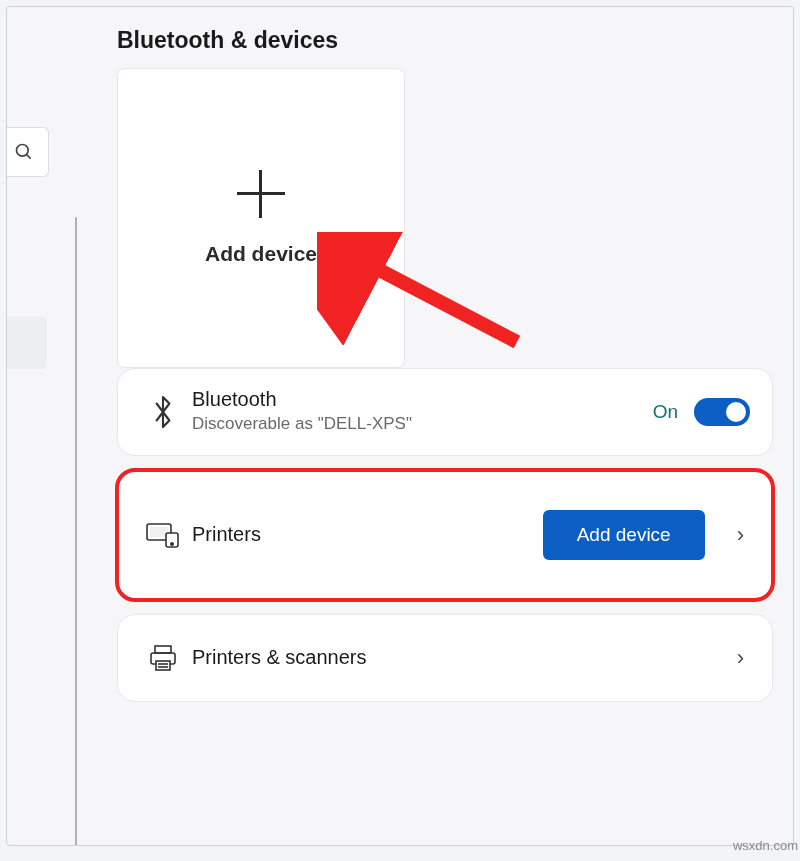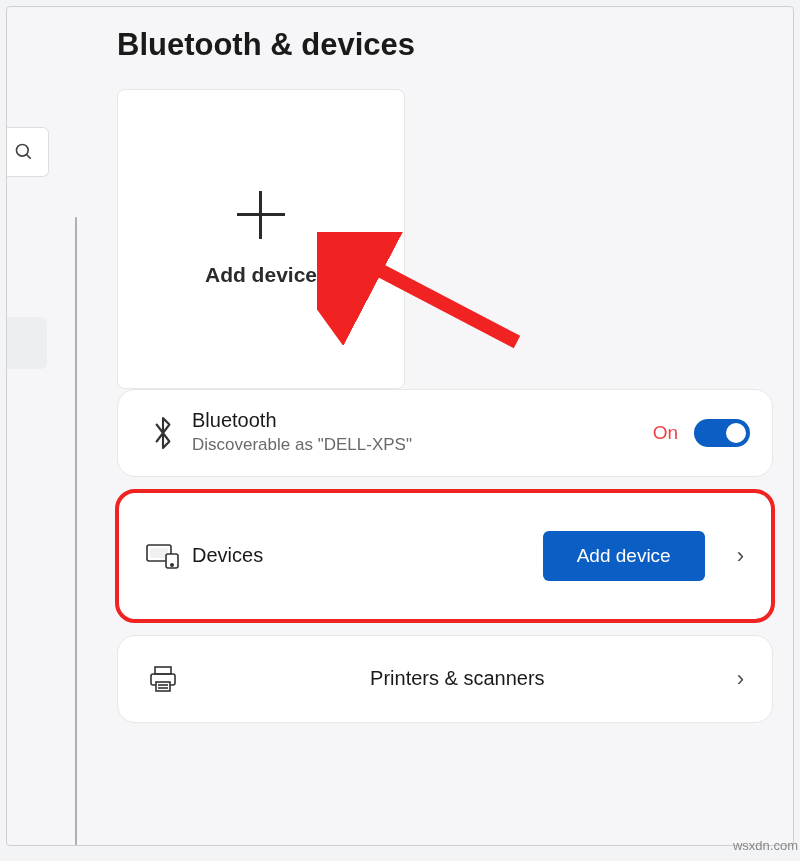--- a/index.html
+++ b/index.html
@@ -45,23 +45,23 @@
     width: 46px;
     height: 52px;
     background: #eceef0;
     border-radius: 0 6px 6px 0;
   }
   .content {
     margin-left: 100px;
     margin-right: 10px;
   }
   h1.page-title {
-    font-size: 31px;
+    font-size: 23px;
     font-weight: 600;
-    margin: 10px 0 26px 0;
+    margin: 10px 0 14px 0;
   }
   .scroll-line {
     position: absolute;
     width: 2px;
     background: #b0b0b0;
     border-radius: 1px;
     left: 68px;
     top: 210px;
     height: 630px;
   }
@@ -138,21 +138,21 @@
     color: #1a1a1a;
     margin-bottom: 2px;
   }
   .card-sub {
     font-size: 17px;
     color: #6a6a6a;
     line-height: 1.35;
   }
   .on-label {
     font-size: 19px;
-    color: #ef4444;
+    color: #0f766e;
     margin-right: 16px;
   }
   .toggle {
     width: 56px;
     height: 28px;
     background: #0a5ec4;
     border-radius: 14px;
     position: relative;
     cursor: pointer;
   }
@@ -241,27 +241,27 @@
     <div class="card highlight-outline">
       <div class="card-icon">
         <svg width="34" height="28" viewBox="0 0 34 28" fill="none" stroke="#333" stroke-width="1.6">
           <rect x="1" y="3" width="24" height="16" rx="2"></rect>
           <rect x="4" y="6" width="18" height="10" fill="#9aa" stroke="none" opacity=".15"></rect>
           <rect x="20" y="12" width="12" height="14" rx="2" fill="#fff"></rect>
           <circle cx="26" cy="23" r="1.2" fill="#333"></circle>
         </svg>
       </div>
       <div class="card-text">
-        <div class="card-title">Devices</div>
+        <div class="card-title">Printers</div>
       </div>
       <button class="primary-btn">Add device</button>
       <span class="chevron">›</span>
     </div>
 
-    <div class="card" style="margin-bottom:16px;text-align:center;">
+    <div class="card" style="margin-bottom:16px;">
       <div class="card-icon">
         <svg width="30" height="28" viewBox="0 0 30 28" fill="none" stroke="#333" stroke-width="1.6">
           <rect x="7" y="2" width="16" height="7"></rect>
           <rect x="3" y="9" width="24" height="11" rx="2"></rect>
           <rect x="8" y="17" width="14" height="9" fill="#fff"></rect>
           <line x1="10" y1="20" x2="20" y2="20"></line>
           <line x1="10" y1="23" x2="20" y2="23"></line>
         </svg>
       </div>
       <div class="card-text">

